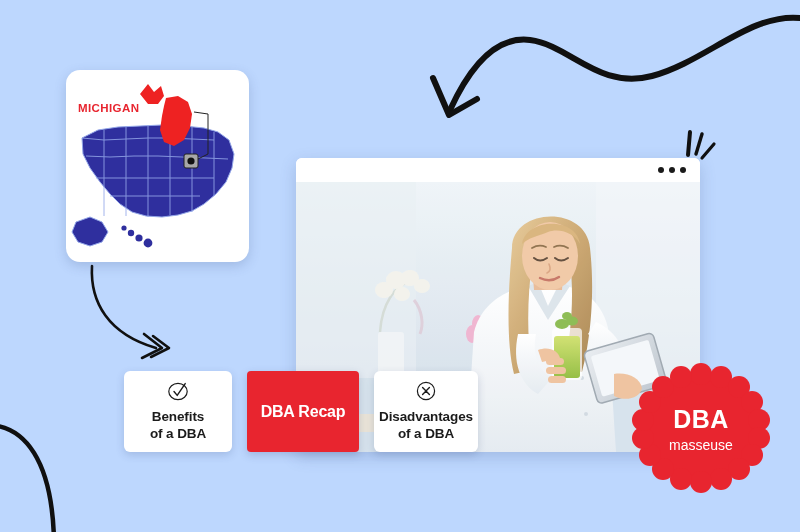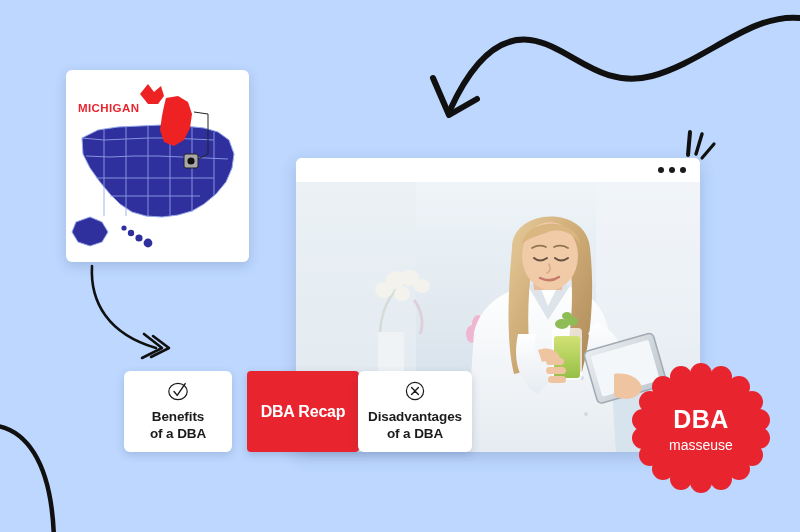--- a/index.html
+++ b/index.html
@@ -30,21 +30,21 @@
   #sparkle-marks   { left: 676px; top: 128px; width: 50px;  height: 46px; }
 
   
   #map-card {
     position: absolute;
     left: 66px;
     top: 70px;
     width: 183px;
     height: 192px;
     background: #ffffff;
-    border-radius: 6px;
+    border-radius: 14px;
     box-shadow: 0 4px 12px rgba(60,80,130,.22);
     overflow: hidden;
   }
   #map-card svg { display: block; width: 100%; height: 100%; }
   .michigan-label {
     font-family: "Liberation Sans", sans-serif;
     font-weight: bold;
     font-size: 11.5px;
     letter-spacing: .4px;
     fill: #e8252f;
@@ -104,21 +104,21 @@
     font-family: "Liberation Sans", sans-serif;
     font-weight: bold;
     font-size: 13.5px;
     line-height: 1.28;
     color: #1b1b1b;
     white-space: pre-line;
     letter-spacing: -.1px;
   }
 
   #card-benefits      { left: 124px; top: 371px; width: 108px; height: 81px; }
-  #card-disadvantages { left: 358px; top: 371px; width: 114px; height: 81px; }
+  #card-disadvantages { left: 374px; top: 371px; width: 104px; height: 81px; }
 
   #card-recap {
     position: absolute;
     left: 247px; top: 371px;
     width: 112px; height: 81px;
     background: #e8252f;
     border-radius: 4px;
     box-shadow: 0 3px 9px rgba(50,70,120,.22);
     display: flex;
     align-items: center;

